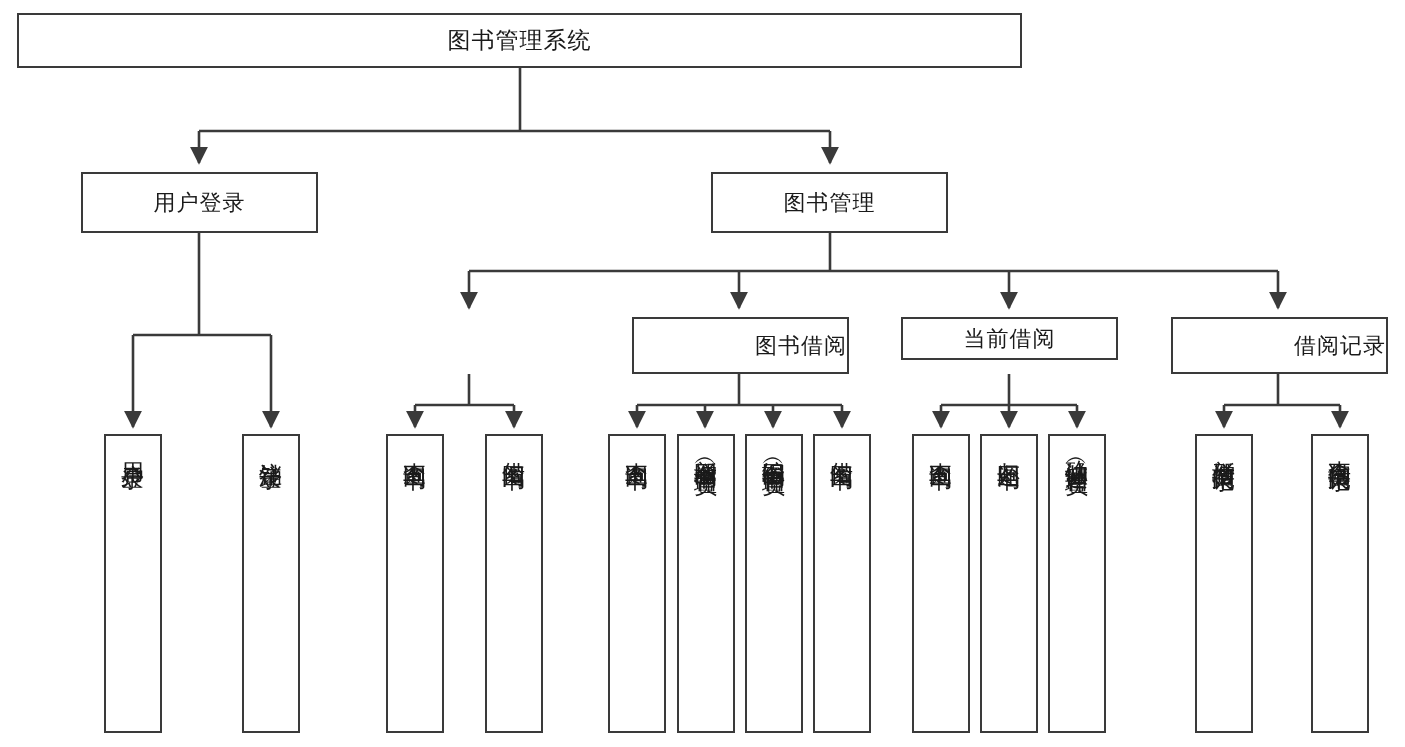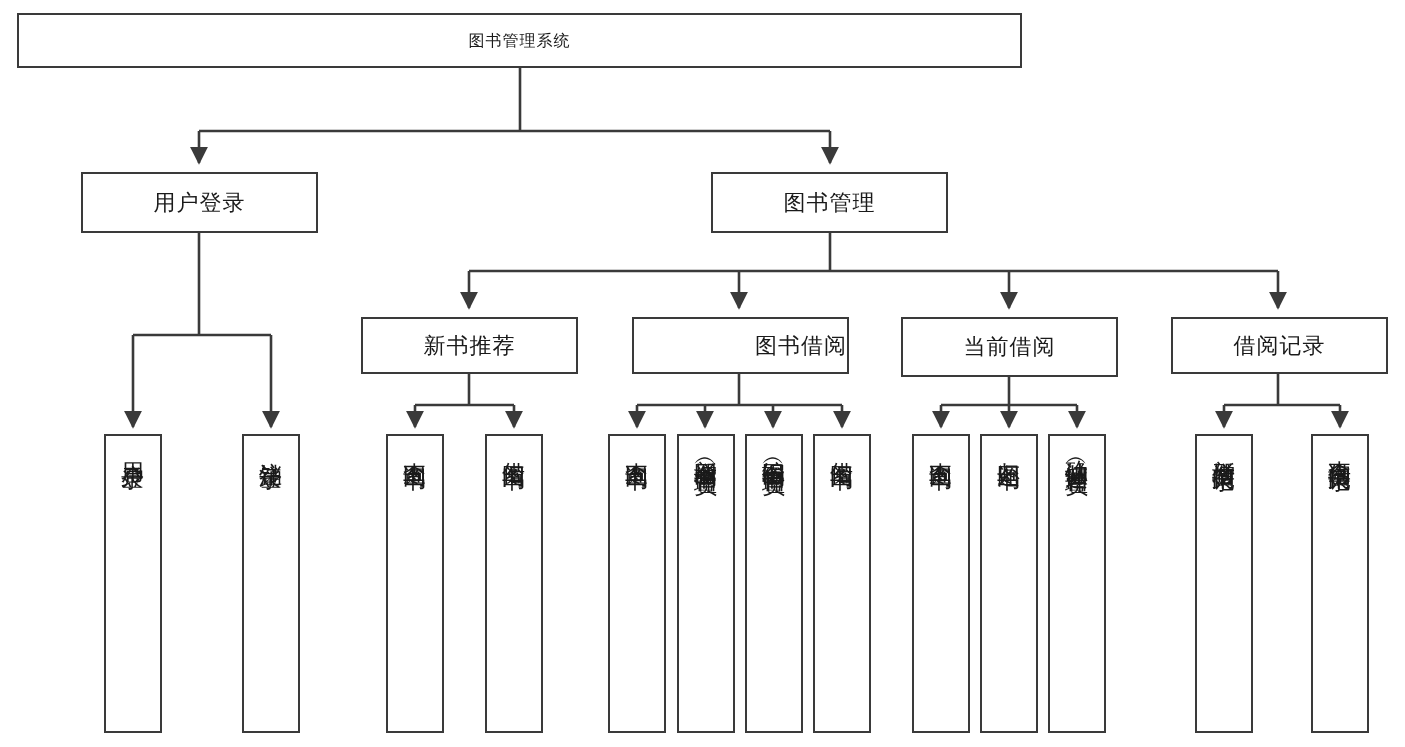--- a/index.html
+++ b/index.html
@@ -40,21 +40,21 @@
     text-align: center;
     line-height: 1.25;
   }
   
   .node.horiz .label {
     writing-mode: horizontal-tb;
     font-size: 22px;
     letter-spacing: 1px;
   }
   .node.root .label {
-    font-size: 16px;
+    font-size: 23px;
   }
   
   .node.vert {
     align-items: flex-start;
     justify-content: center;
     padding-top: 8px;
   }
   .node.vert .label {
     writing-mode: vertical-rl;
     text-orientation: upright;
@@ -136,30 +136,27 @@
     <span class="label">图书管理系统</span>
   </div>
 
   <div class="node horiz" style="left:81px; top:172px; width:237px; height:61px;">
     <span class="label">用户登录</span>
   </div>
   <div class="node horiz" style="left:711px; top:172px; width:237px; height:61px;">
     <span class="label">图书管理</span>
   </div>
 
-  <div class="node horiz" style="left:361px; top:317px; width:217px; height:57px;">
-    <span class="label">新书推荐</span>
-  </div>
   <div class="node horiz" style="left:632px; top:317px; width:217px; height:57px;justify-content:flex-end;">
     <span class="label">图书借阅</span>
   </div>
-  <div class="node horiz" style="left:901px; top:317px; width:217px; height:60px;">
+  <div class="node horiz" style="left:901px; top:317px; width:217px; height:43px;">
     <span class="label">当前借阅</span>
   </div>
-  <div class="node horiz" style="left:1171px; top:317px; width:217px; height:57px;">
+  <div class="node horiz" style="left:1171px; top:317px; width:217px; height:57px;justify-content:flex-end;">
     <span class="label">借阅记录</span>
   </div>
 
   <div class="node vert" style="left:104px; top:434px; width:58px; height:299px;">
     <span class="label">用户登录</span>
   </div>
   <div class="node vert" style="left:242px; top:434px; width:58px; height:299px;">
     <span class="label">注销登录</span>
   </div>
 

